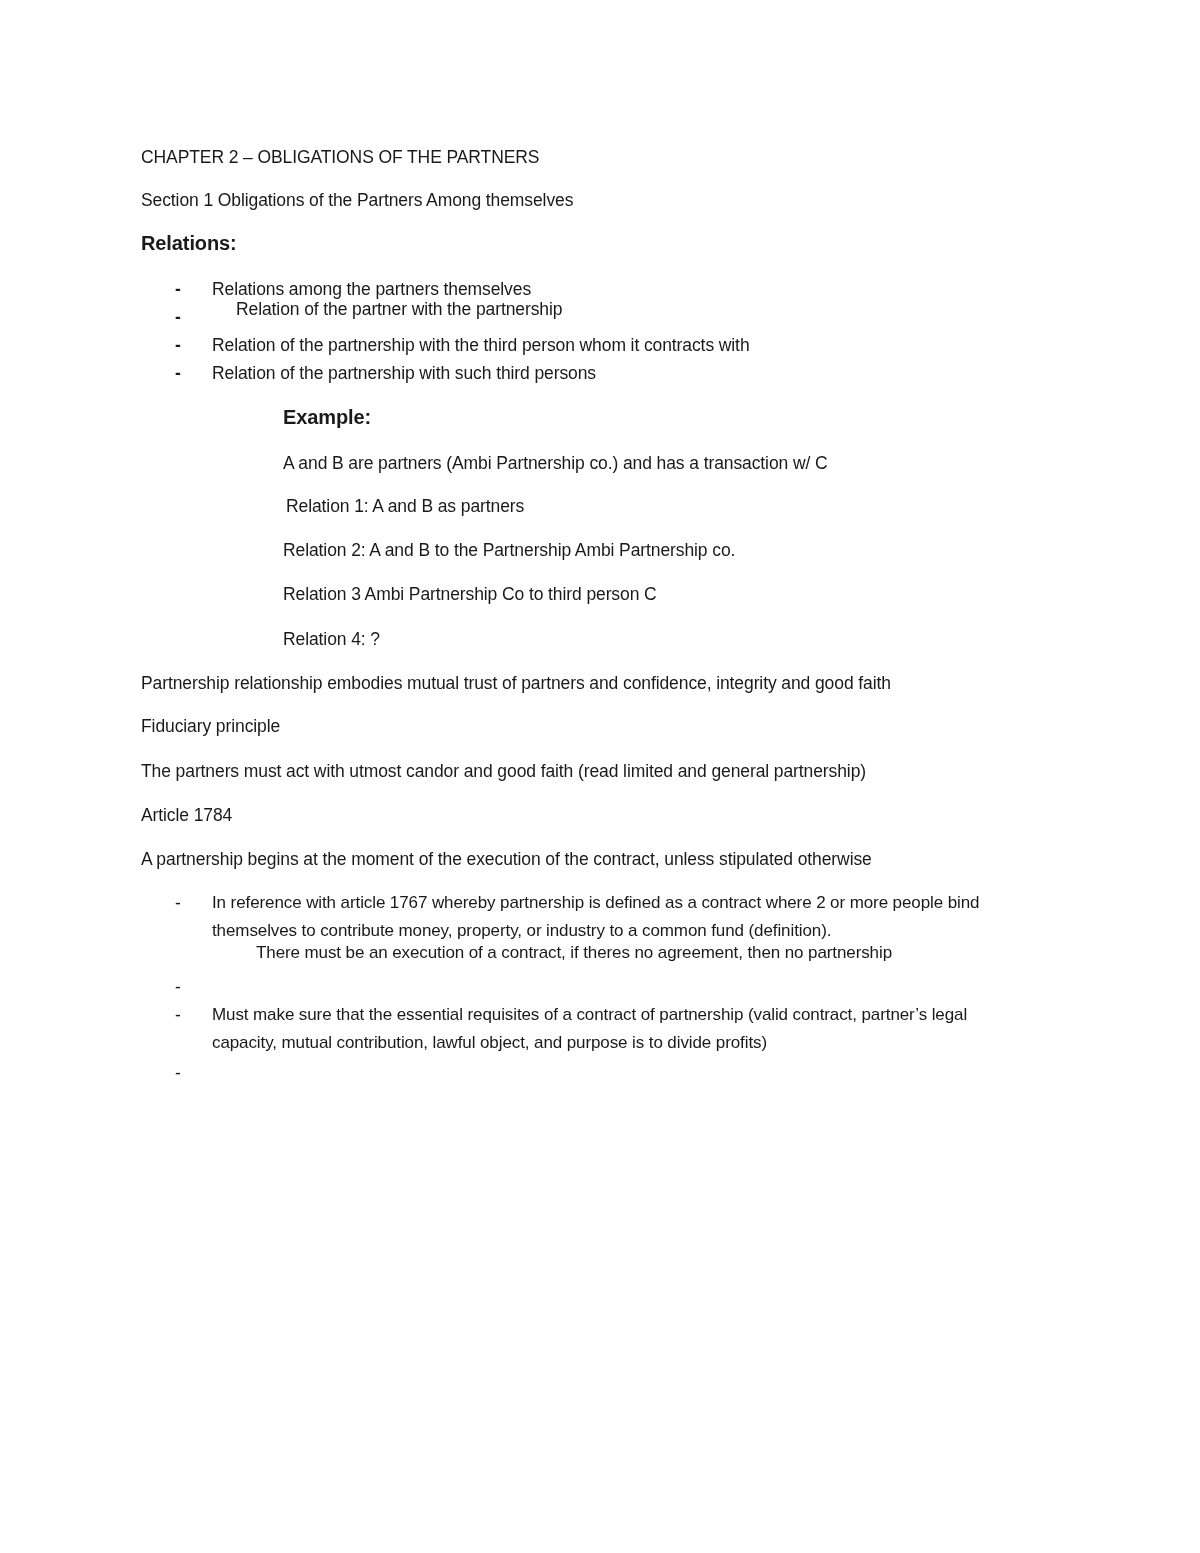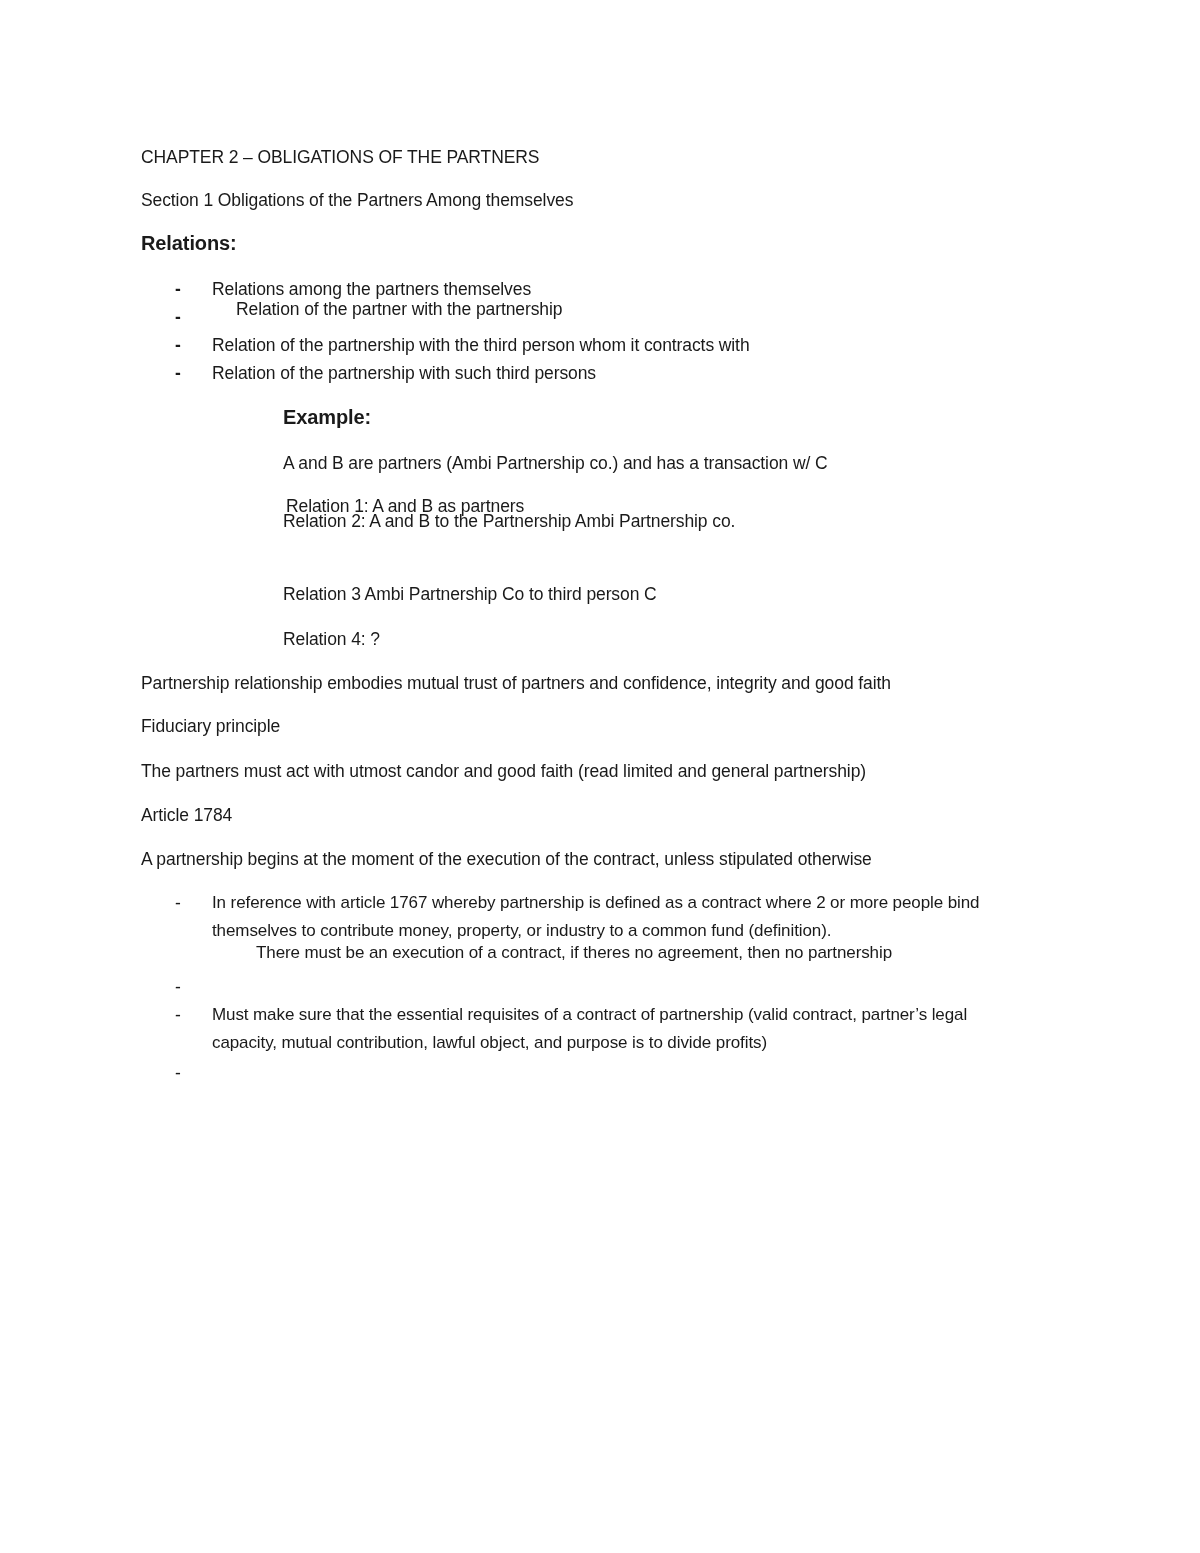--- a/index.html
+++ b/index.html
@@ -67,21 +67,21 @@
     <div class="line" style="left:212px; top:334px;">Relation of the partnership with the third person whom it contracts with</div>
 
     <span class="bullet-mark heavy" style="left:175px; top:362px;">-</span>
     <div class="line" style="left:212px; top:362px;">Relation of the partnership with such third persons</div>
   </div>
 
   <div>
     <div class="line bold" style="left:283px; top:406px;">Example:</div>
     <div class="line" style="left:283px; top:452px;">A and B are partners (Ambi Partnership co.) and has a transaction w/ C</div>
     <div class="line" style="left:286px; top:495px;">Relation 1: A and B as partners</div>
-    <div class="line" style="left:283px; top:510px;">Relation 2: A and B to the Partnership Ambi Partnership co.</div>
+    <div class="line" style="left:283px; top:539px;">Relation 2: A and B to the Partnership Ambi Partnership co.</div>
     <div class="line" style="left:283px; top:583px;">Relation 3 Ambi Partnership Co to third person C</div>
     <div class="line" style="left:283px; top:628px;">Relation 4: ?</div>
   </div>
 
   <div class="line" style="left:141px; top:672px;">Partnership relationship embodies mutual trust of partners and confidence, integrity and good faith</div>
   <div class="line" style="left:141px; top:715px;">Fiduciary principle</div>
   <div class="line" style="left:141px; top:760px;">The partners must act with utmost candor and good faith (read limited and general partnership)</div>
   <div class="line" style="left:141px; top:804px;">Article 1784</div>
   <div class="line" style="left:141px; top:848px;">A partnership begins at the moment of the execution of the contract, unless stipulated otherwise</div>
 

